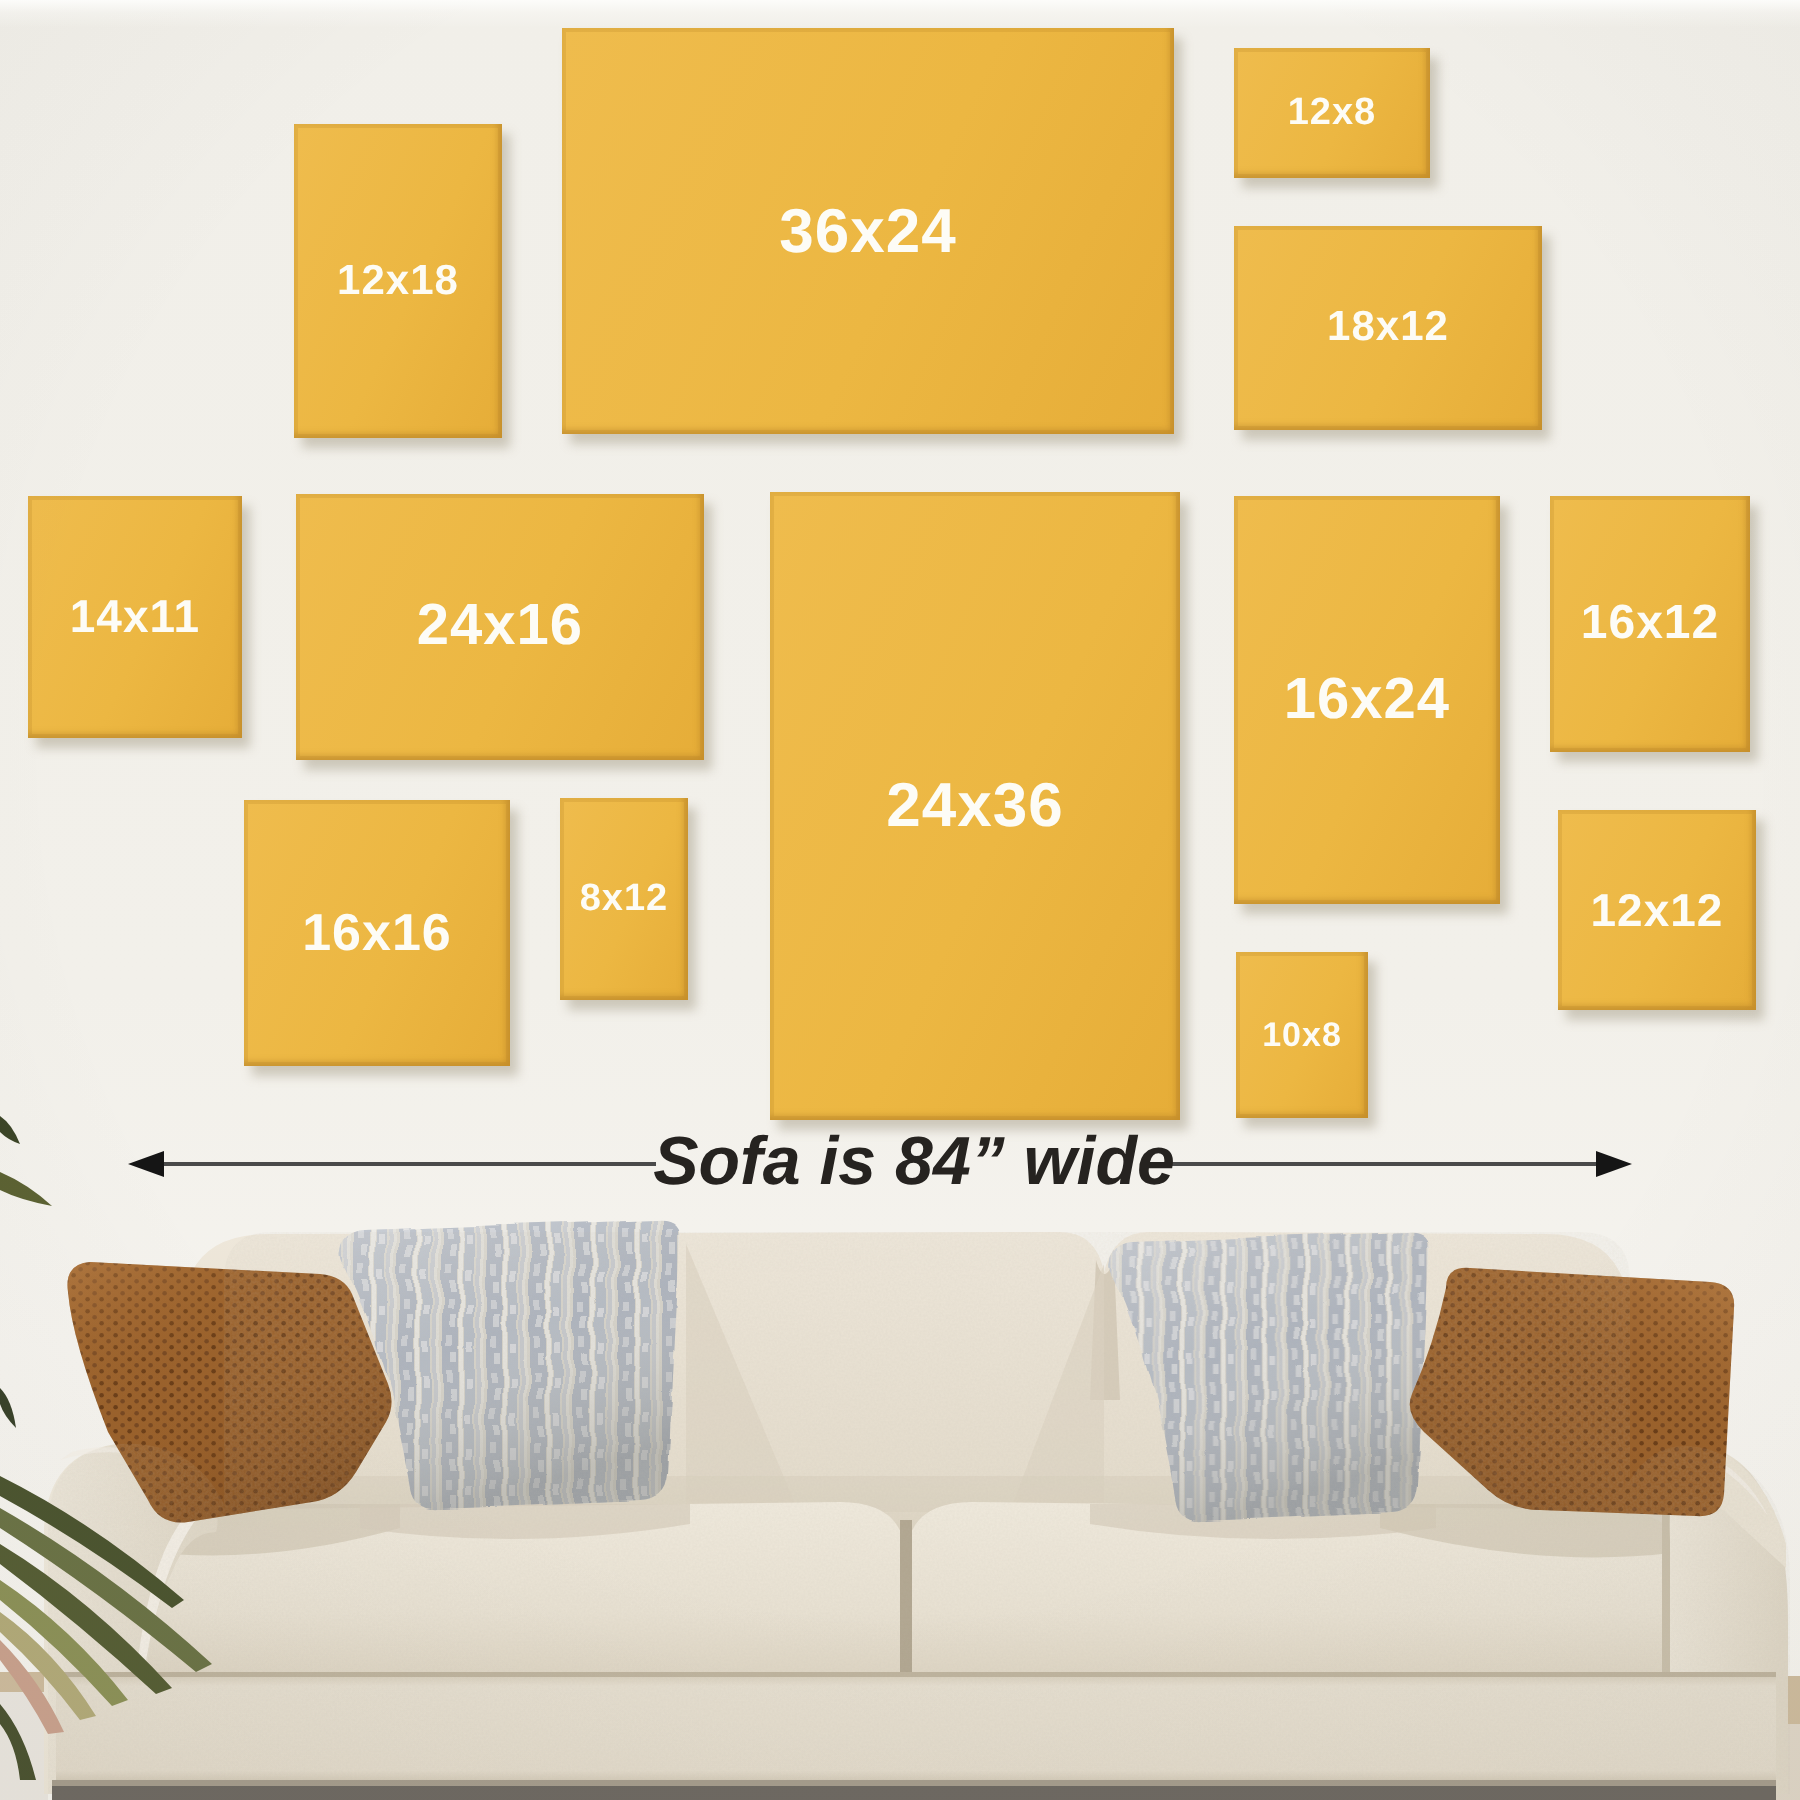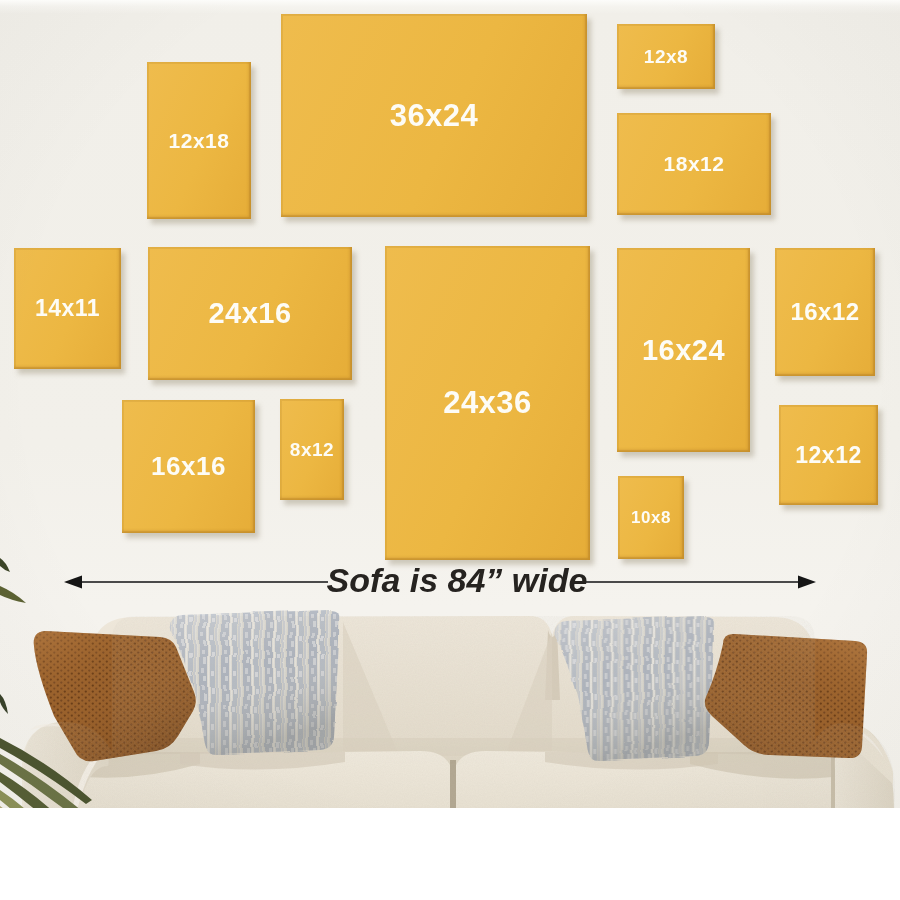--- a/index.html
+++ b/index.html
@@ -1,17 +1,17 @@
 <!DOCTYPE html>
 <html><head>
 <meta charset="utf-8">
 <style>
   html,body{margin:0;padding:0;}
   body{width:900px;height:900px;overflow:hidden;font-family:"Liberation Sans",sans-serif;}
-  #stage{position:relative;width:900px;height:808px;background:linear-gradient(180deg,#f1efe9 0%,#f2f0ea 55%,#f5f3ee 75%,#f4f2ec 100%);overflow:hidden;}
+  #stage{position:relative;width:900px;height:900px;background:linear-gradient(180deg,#f1efe9 0%,#f2f0ea 55%,#f5f3ee 75%,#f4f2ec 100%);overflow:hidden;}
   .cv{position:absolute;background:linear-gradient(115deg,#efbc4d 0%,#ecb742 55%,#e6ad38 100%);
       box-shadow:inset -2px -2px 3px rgba(176,122,34,.5), inset 0 0 0 2px rgba(190,140,45,.25), 4px 5px 5px rgba(152,142,120,.42);
       display:flex;align-items:center;justify-content:center;
       color:#fdfcf6;font-weight:bold;letter-spacing:.5px;}
 </style>
 </head>
 <body>
 <div id="stage">
 
   <div class="cv" style="left:147px;top:62px;width:104px;height:157px;font-size:21px;">12x18</div>

